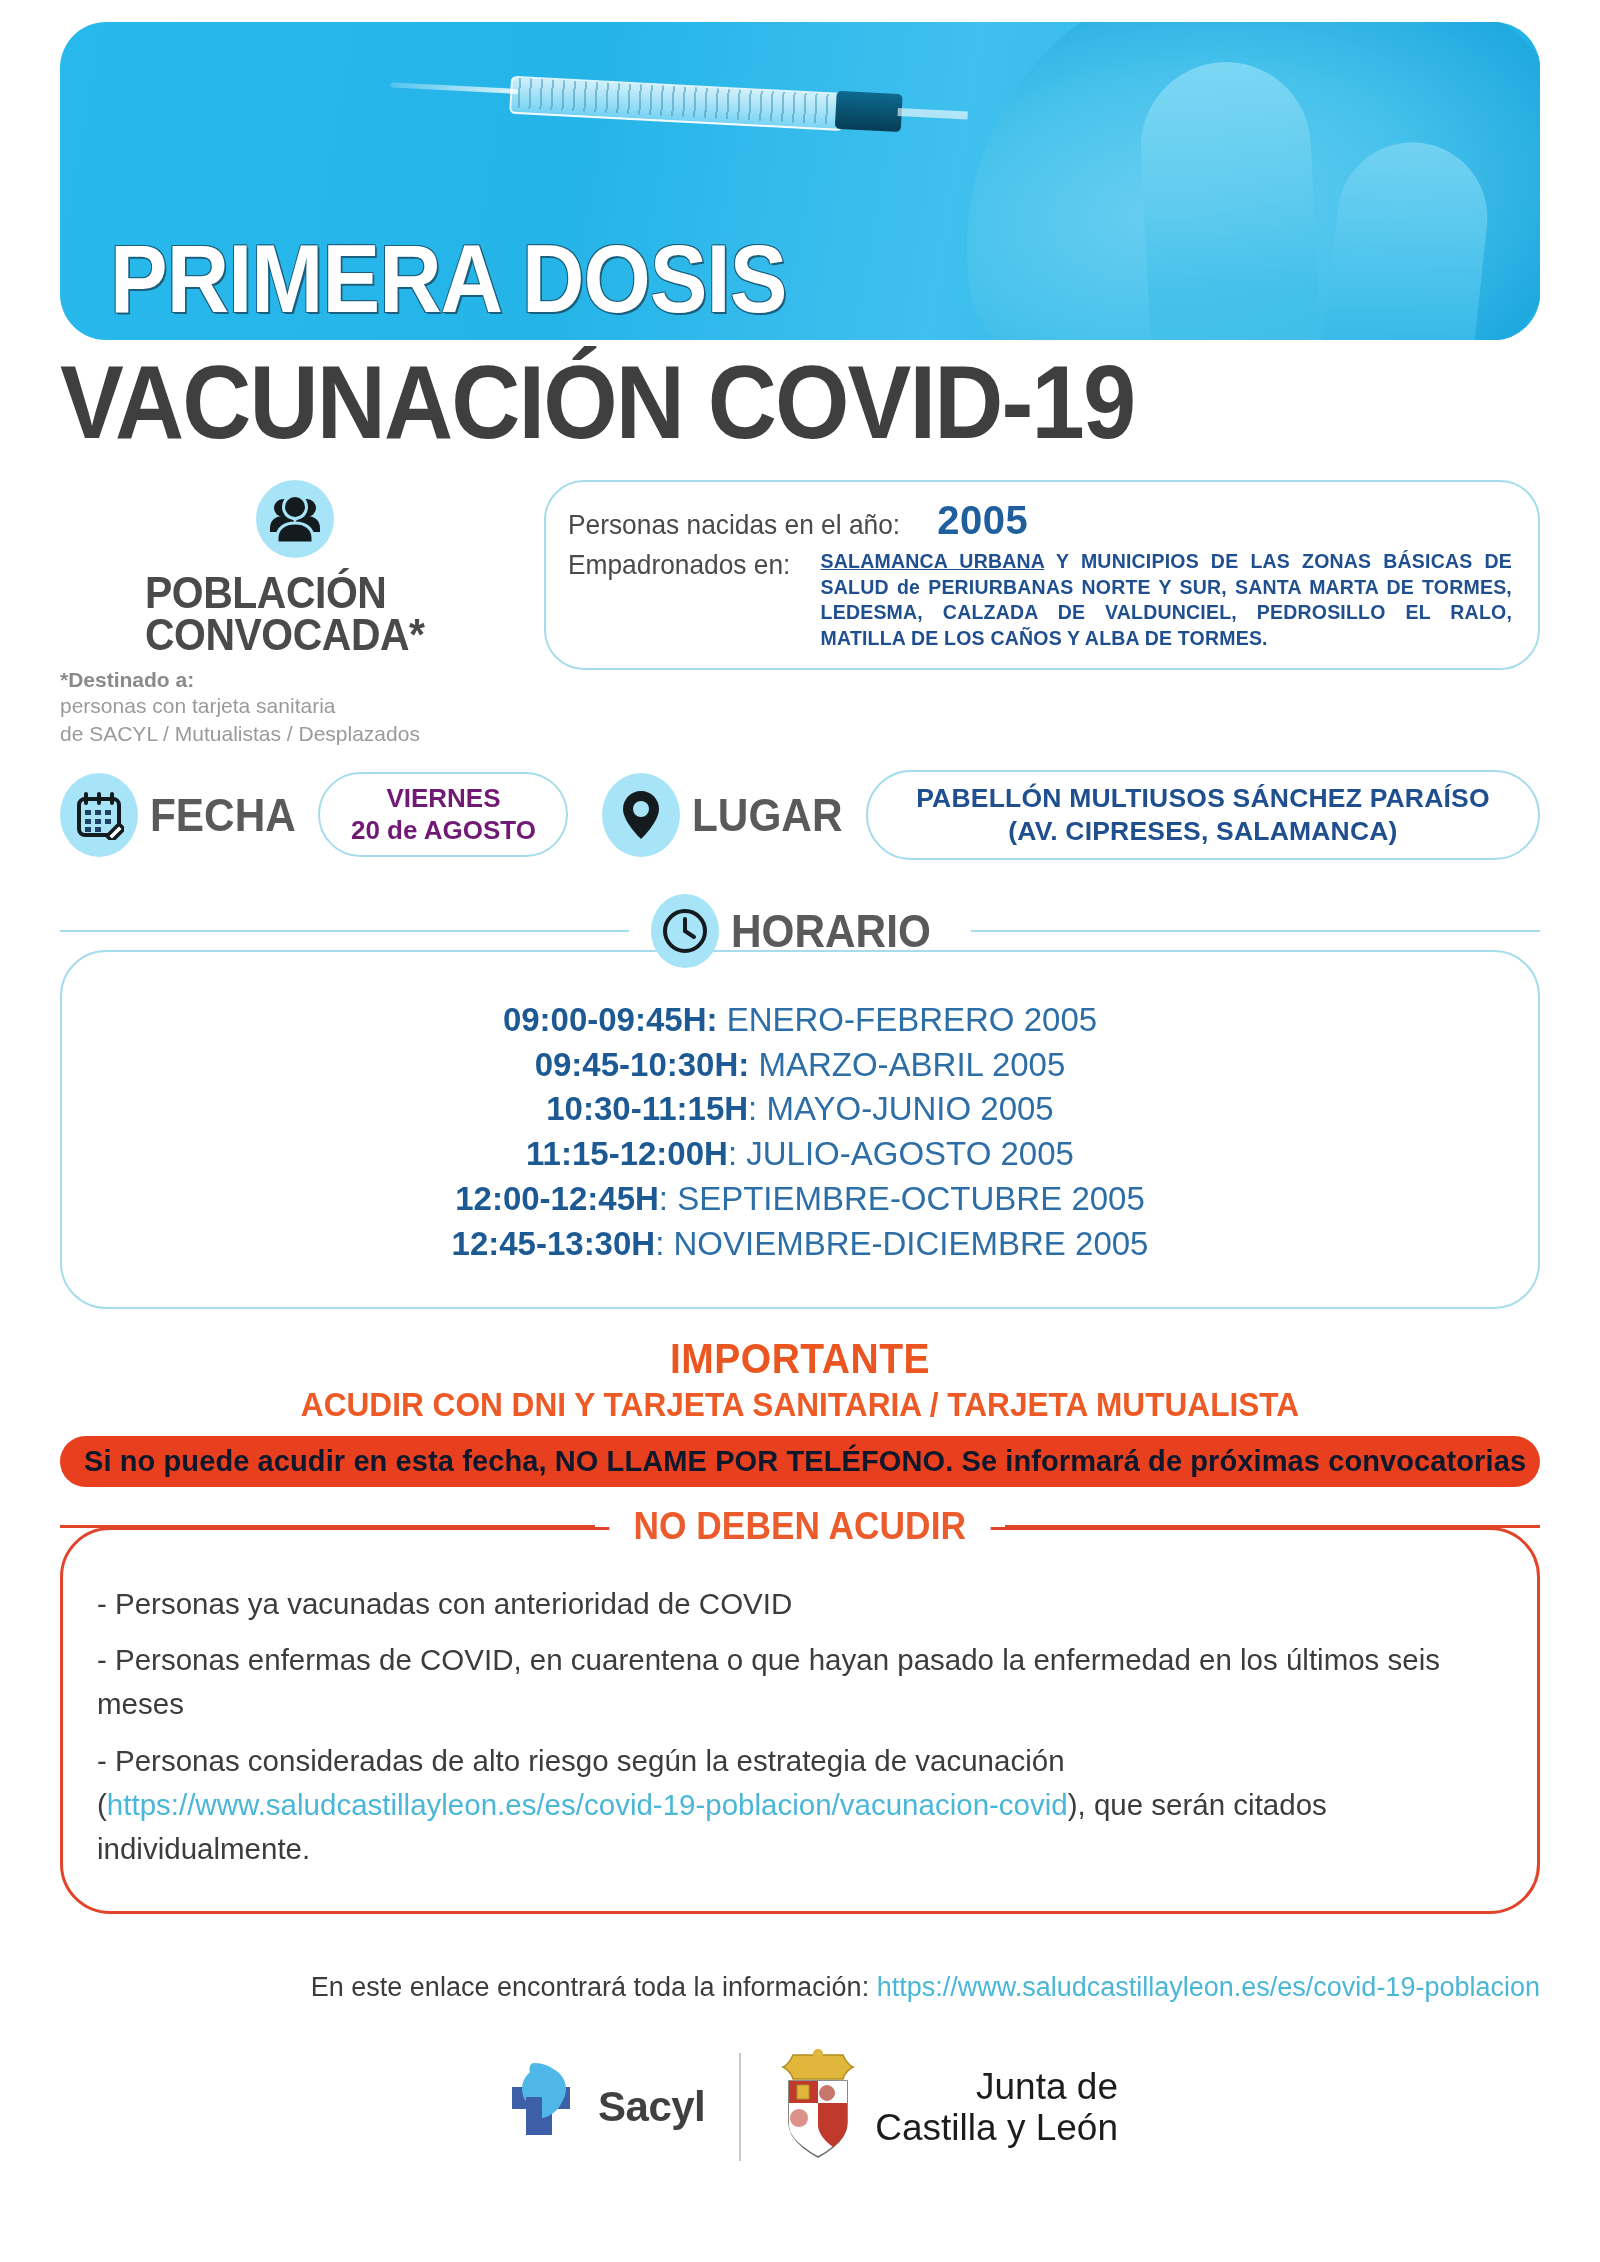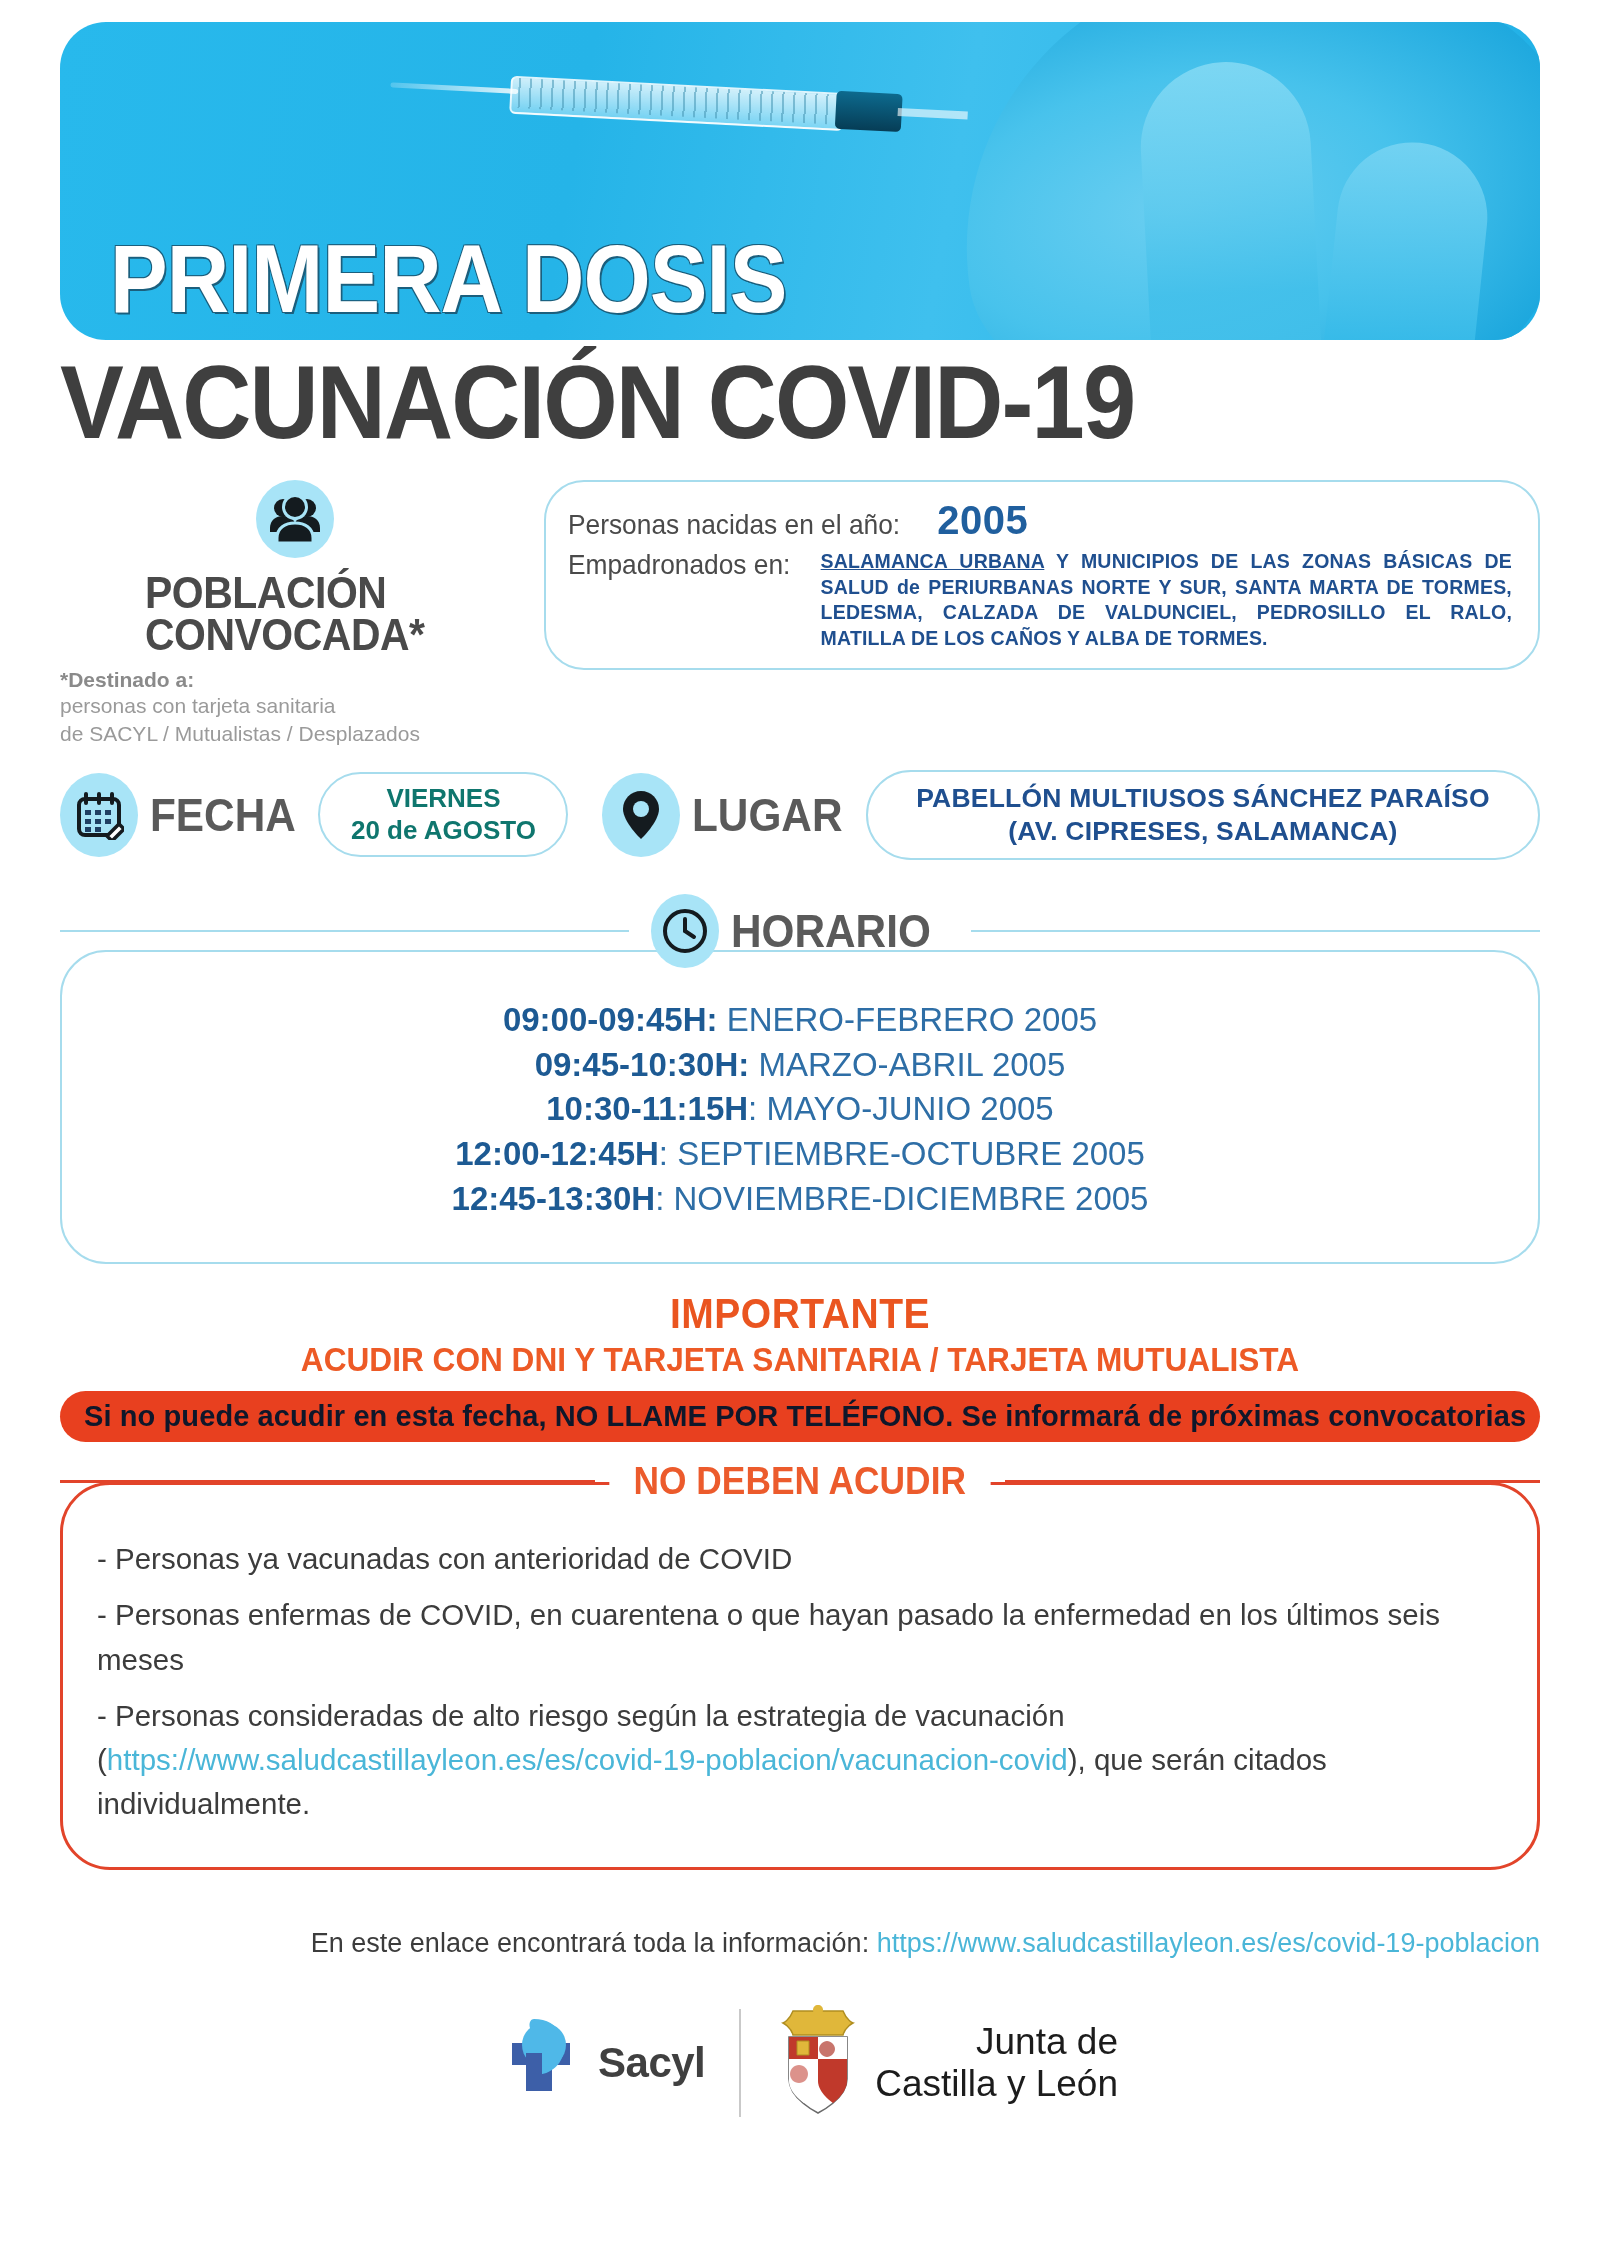--- a/index.html
+++ b/index.html
@@ -268,21 +268,21 @@
   }
   .pill {
     border: 2px solid #a6dced;
     border-radius: 60px;
     text-align: center;
     box-sizing: border-box;
   }
   .date-pill {
     width: 250px;
     padding: 9px 8px;
-    color: #0f766e;
+    color: #701a75;
     font-size: 26px;
     font-weight: bold;
     line-height: 1.22;
     white-space: pre-line;
   }
   .place-pill {
     flex: 1;
     padding: 10px 16px;
     color: #1f4f8f;
     font-size: 26.5px;
@@ -566,20 +566,21 @@
       </span>
       <span class="horario-label">HORARIO</span>
     </span>
     <span class="hr-line"></span>
   </div>
 
   <div class="sched-box">
     <div class="sched-row"><b>09:00-09:45H:</b><span> ENERO-FEBRERO 2005</span></div>
     <div class="sched-row"><b>09:45-10:30H:</b><span> MARZO-ABRIL 2005</span></div>
     <div class="sched-row"><b>10:30-11:15H</b><span>: MAYO-JUNIO 2005</span></div>
+    <div class="sched-row"><b>11:15-12:00H</b><span>: JULIO-AGOSTO 2005</span></div>
     <div class="sched-row"><b>12:00-12:45H</b><span>: SEPTIEMBRE-OCTUBRE 2005</span></div>
     <div class="sched-row"><b>12:45-13:30H</b><span>: NOVIEMBRE-DICIEMBRE 2005</span></div>
   </div>
 
   <div class="importante">
     <div class="imp-title">IMPORTANTE</div>
     <div class="imp-sub">ACUDIR CON DNI Y TARJETA SANITARIA / TARJETA MUTUALISTA</div>
     <div class="red-banner">Si no puede acudir en esta fecha, NO LLAME POR TELÉFONO. Se informará de próximas convocatorias</div>
   </div>
 

